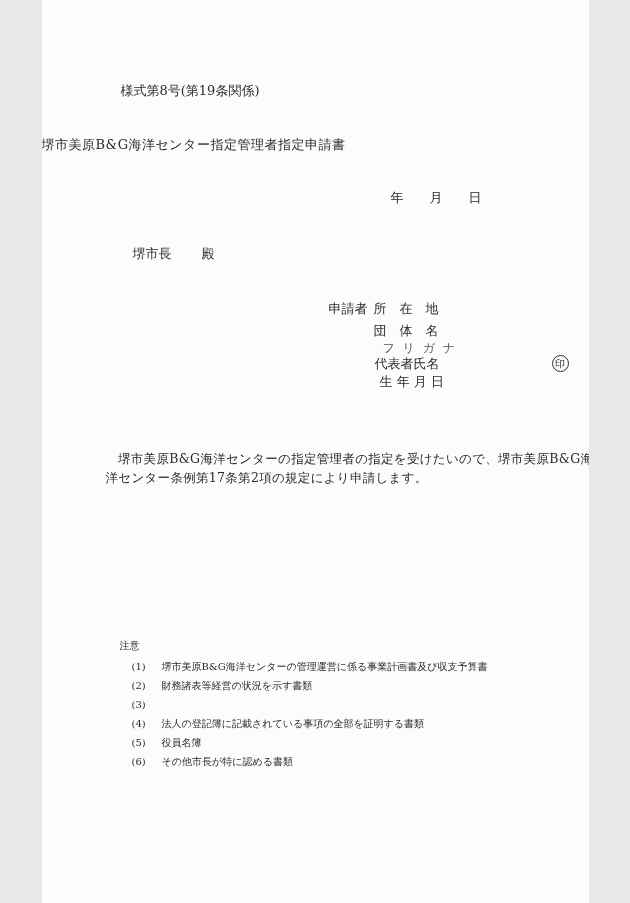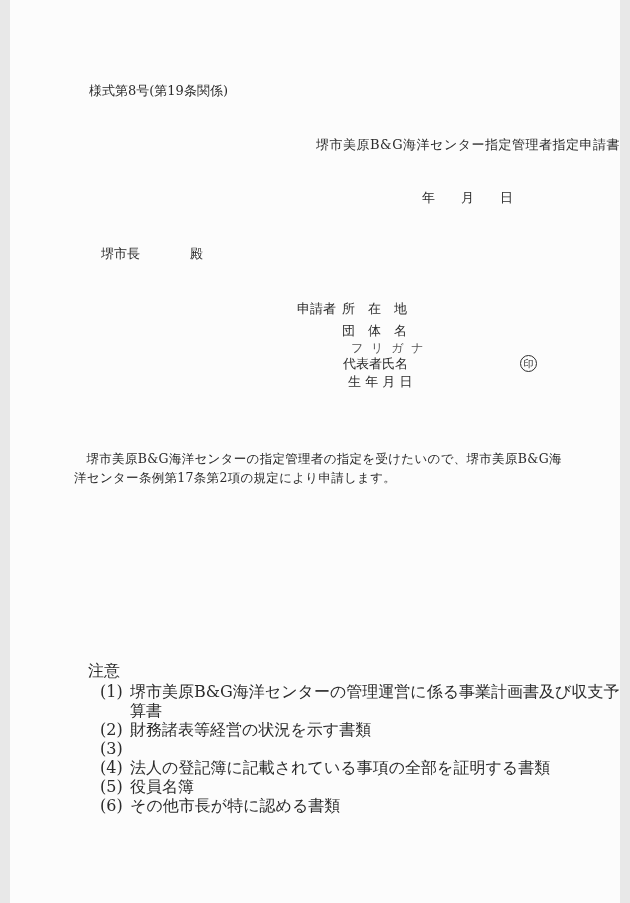--- a/index.html
+++ b/index.html
@@ -2,48 +2,48 @@
 <html><head>
 <meta charset="utf-8">
 <style>
   html, body {
     margin: 0;
     padding: 0;
     background: #e8e8e8;
   }
   .page {
     position: relative;
-    width: 610px;
+    width: 547px;
     height: 903px;
     margin: 0 auto;
     background: #fcfcfc;
     color: #2b2b2b;
     font-family: "DejaVu Serif", "Liberation Serif", serif;
     font-size: 13px;
     line-height: 1.45;
     overflow: hidden;
   }
   .abs { position: absolute; white-space: pre; }
 
   .form-number { left: 79px; top: 82px; }
 
   .doc-title {
     left: 0; right: 0; top: 136px;
-    text-align: right;
+    text-align: left;
     letter-spacing: 0.5px;
     white-space: pre;
   }
 
   .date-line { top: 189px; right: 107px; }
 
   .addressee-line {
     left: 91px; top: 245px;
     display: flex;
     align-items: baseline;
-    gap: 50px;
+    gap: 30px;
   }
 
   .applicant-label { left: 287px; top: 300px; }
   .field-address   { left: 332px; top: 300px; text-align: right; }
   .field-orgname   { left: 332px; top: 322px; }
   .field-furigana  { left: 341px; top: 340px; font-size: 12px; color: #555; letter-spacing: 2px; }
   .field-repname   { left: 333px; top: 355px; }
   .field-birthdate { left: 338px; top: 373px; }
 
   .seal-mark {
@@ -65,23 +65,22 @@
     font-size: 12.5px;
     line-height: 19px;
     text-indent: 1em;
     letter-spacing: 0.3px;
     margin: 0;
   }
 
   .notes {
     position: absolute;
     left: 78px; top: 636px;
-    font-size: 16px;
+    font-size: 10px;
     line-height: 19px;
-    margin-top: 25px;
   }
   .notes-heading-row { display: flex; gap: 13px; margin-bottom: 2px; }
   .note-item { display: flex; margin-left: 12px; }
   .note-number { width: 30px; flex: 0 0 30px; }
 </style>
 </head>
 <body>
 
 <div class="page">
 

